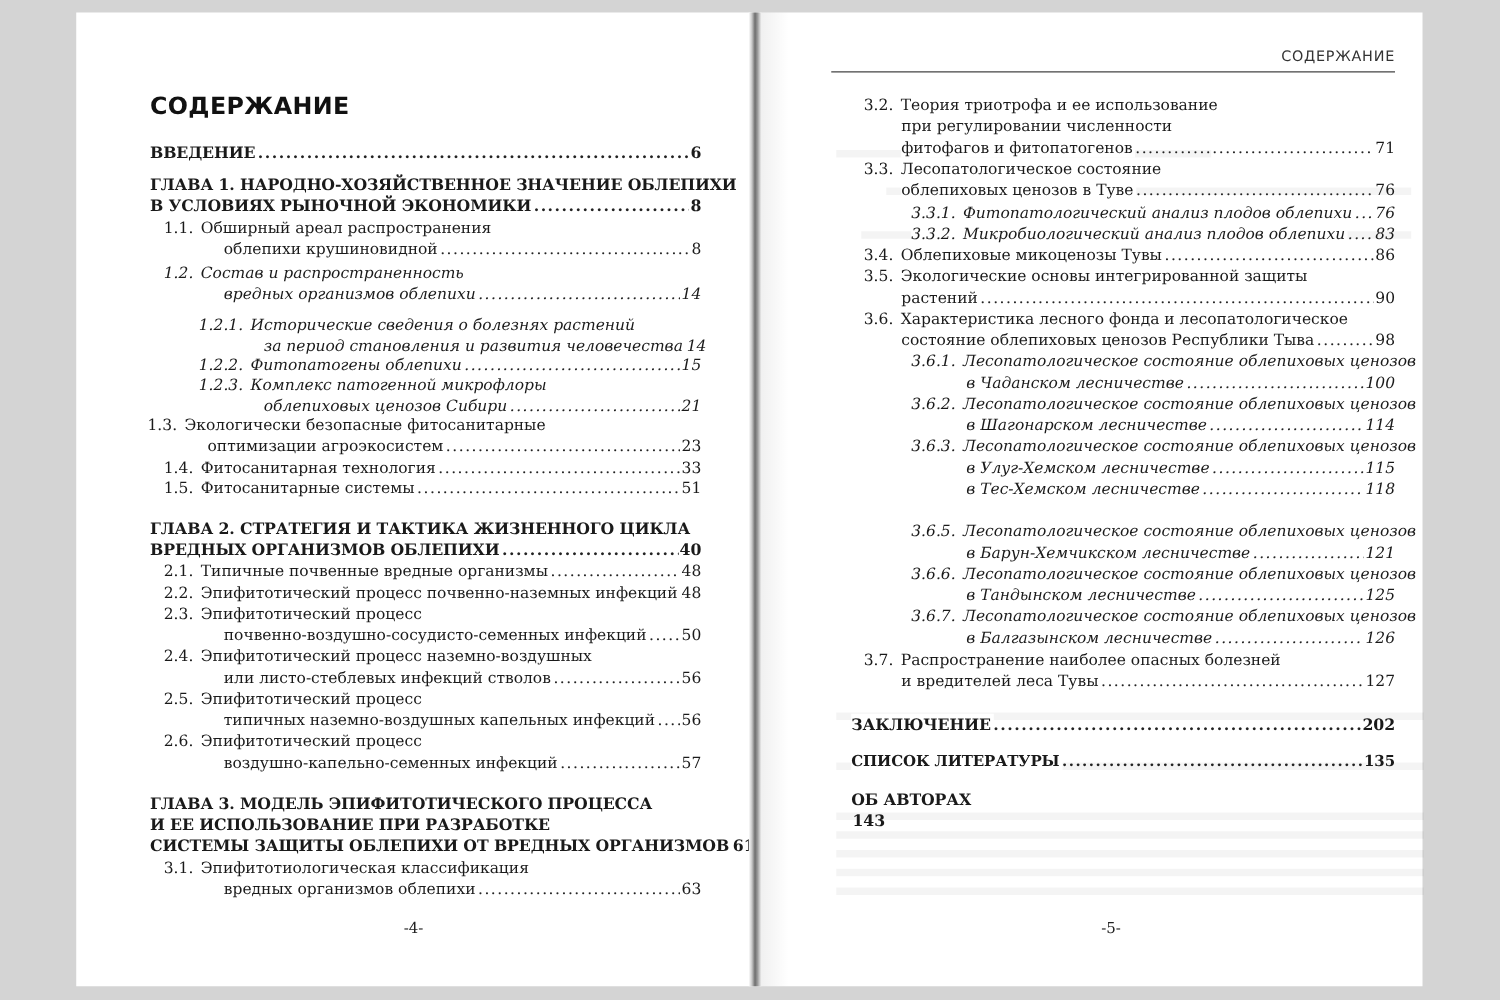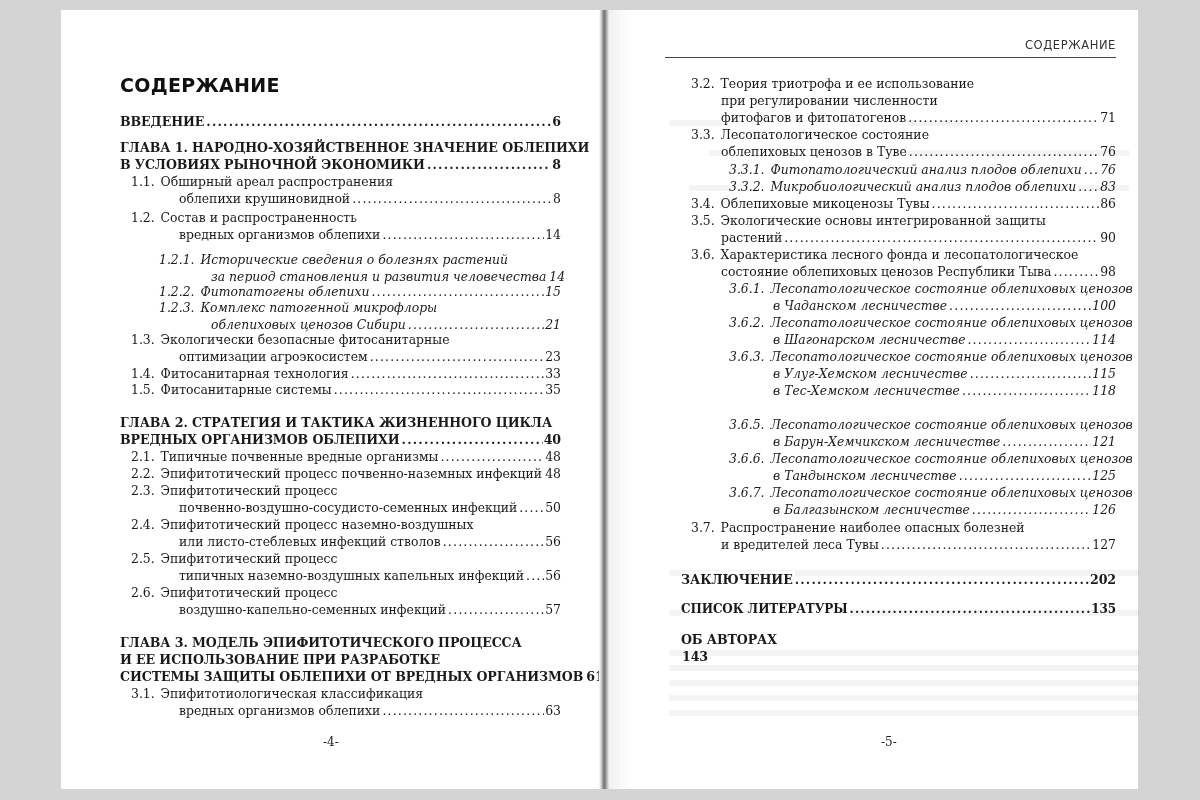--- a/index.html
+++ b/index.html
@@ -53,21 +53,21 @@
           </div>
         </div>
         <div class="entry" style="top: 163px; left: 59px; right: 38px;">
           <div class="line" style="padding-left: 11px;"><span class="txt">1.1.&nbsp;</span><span class="txt">Обширный ареал распространения</span></div>
           <div class="line last" style="padding-left: 59px;">
             <span class="txt">облепихи крушиновидной</span>
             <span class="leader"></span>
             <span class="pg">8</span>
           </div>
         </div>
-        <div class="entry" style="top: 199px; left: 59px; right: 38px;">
+        <div class="entry" style="top: 199px; left: 59px; right: 38px; font-style: italic;">
           <div class="line" style="padding-left: 11px;"><span class="txt">1.2.&nbsp;</span><span class="txt">Состав и распространенность</span></div>
           <div class="line last" style="padding-left: 59px;">
             <span class="txt">вредных организмов облепихи</span>
             <span class="leader"></span>
             <span class="pg">14</span>
           </div>
         </div>
         <div class="entry italic" style="top: 241px; left: 59px; right: 38px;">
           <div class="line" style="padding-left: 39px;"><span class="txt">1.2.1.&nbsp;</span><span class="txt">Исторические сведения о болезнях растений</span></div>
           <div class="line last" style="padding-left: 91px;">
@@ -85,42 +85,42 @@
           </div>
         </div>
         <div class="entry italic" style="top: 289px; left: 59px; right: 38px;">
           <div class="line" style="padding-left: 39px;"><span class="txt">1.2.3.&nbsp;</span><span class="txt">Комплекс патогенной микрофлоры</span></div>
           <div class="line last" style="padding-left: 91px;">
             <span class="txt">облепиховых ценозов Сибири</span>
             <span class="leader"></span>
             <span class="pg">21</span>
           </div>
         </div>
-        <div class="entry" style="top: 321px; left: 59px; right: 38px;">
+        <div class="entry" style="top: 321px; left: 46px; right: 38px;">
           <div class="line" style="padding-left: 11px;"><span class="txt">1.3.&nbsp;</span><span class="txt">Экологически безопасные фитосанитарные</span></div>
           <div class="line last" style="padding-left: 59px;">
             <span class="txt">оптимизации агроэкосистем</span>
             <span class="leader"></span>
             <span class="pg">23</span>
           </div>
         </div>
         <div class="entry" style="top: 355px; left: 59px; right: 38px;">
           <div class="line last" style="padding-left: 11px;">
             <span class="txt">1.4.&nbsp;</span>
             <span class="txt">Фитосанитарная технология</span>
             <span class="leader"></span>
             <span class="pg">33</span>
           </div>
         </div>
         <div class="entry" style="top: 371px; left: 59px; right: 38px;">
           <div class="line last" style="padding-left: 11px;">
             <span class="txt">1.5.&nbsp;</span>
             <span class="txt">Фитосанитарные системы</span>
             <span class="leader"></span>
-            <span class="pg">35</span>
+            <span class="pg">51</span>
           </div>
         </div>
         <div class="entry chapter" style="top: 404px; left: 59px; right: 38px;">
           <div class="line" style="padding-left: 0px;"><span class="txt">ГЛАВА 2. СТРАТЕГИЯ И ТАКТИКА ЖИЗНЕННОГО ЦИКЛА</span></div>
           <div class="line last" style="padding-left: 0px;">
             <span class="txt">ВРЕДНЫХ ОРГАНИЗМОВ ОБЛЕПИХИ</span>
             <span class="leader"></span>
             <span class="pg">40</span>
           </div>
         </div>

